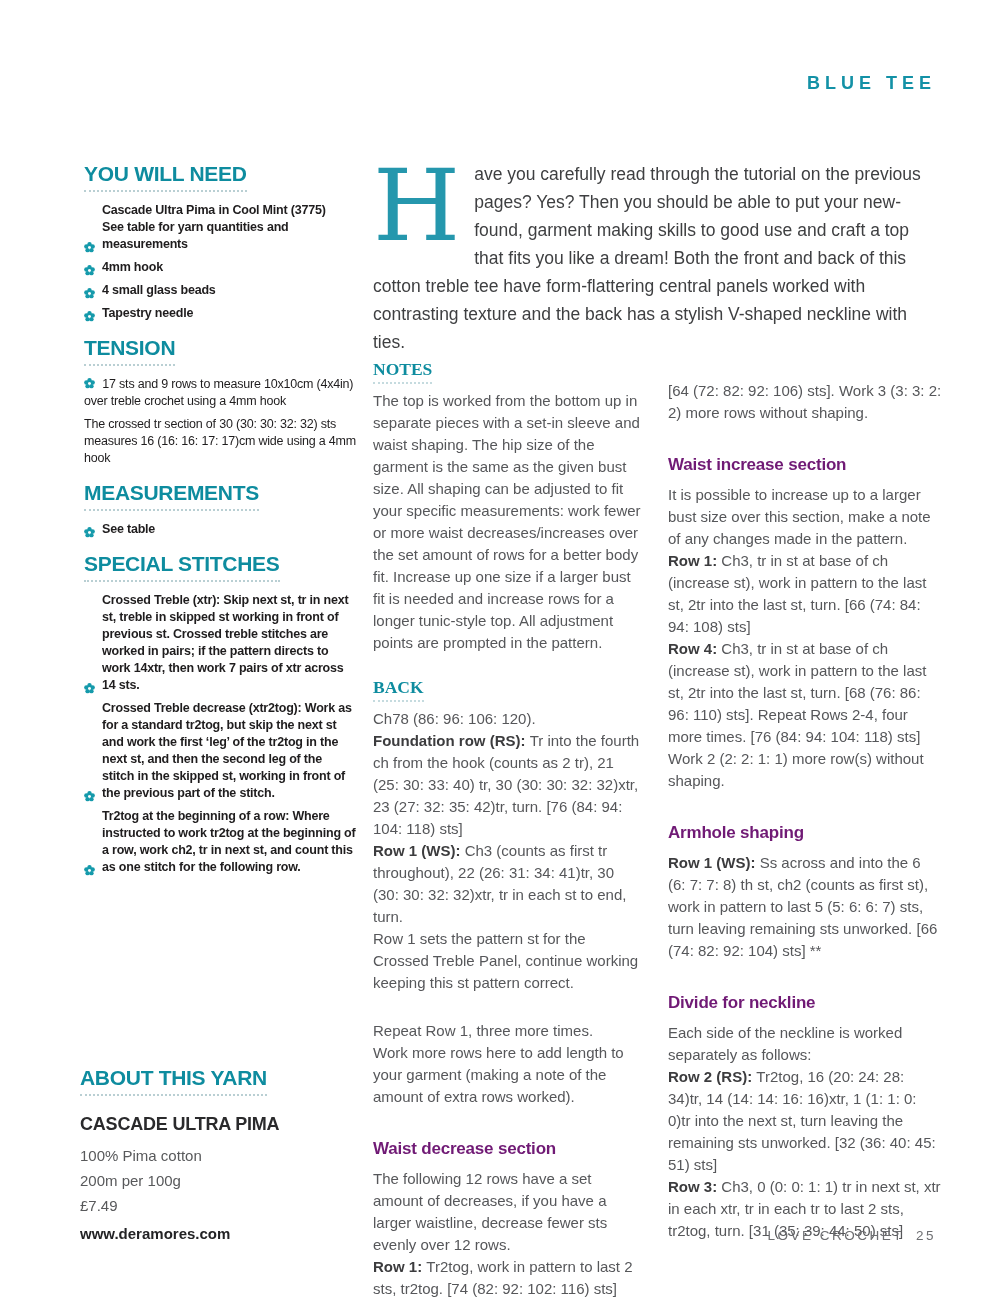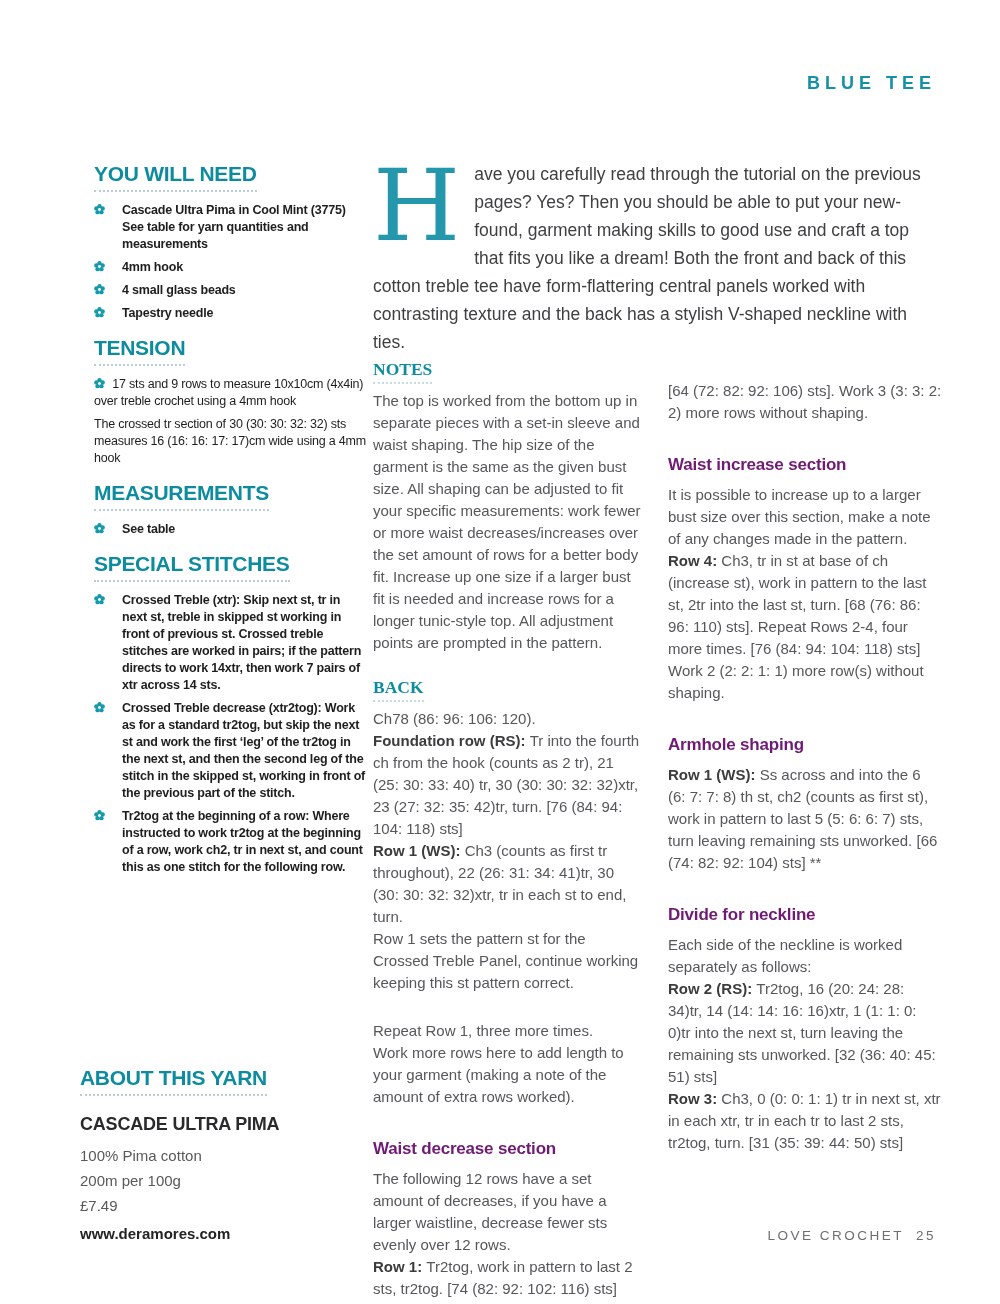--- a/index.html
+++ b/index.html
@@ -27,33 +27,33 @@
   }
   .dropcap {
     float:left;
     font-family:"DejaVu Serif", serif;
     font-size:100px; line-height:80px;
     color:#2597AD;
     margin:6px 14px 0 0;
   }
 
   
-  .sidebar { position:absolute; left:94px; top:162px; width:272px; color:#1f1d1e; }
+  .sidebar { position:absolute; left:84px; top:162px; width:272px; color:#1f1d1e; }
   .side-h, .col-h {
     color:#0E8C9F; font-weight:bold; margin:0;
   }
   .side-h { font-size:21px; letter-spacing:-0.3px; }
   .h-underline {
     display:inline-block;
     border-bottom:2px dotted #b9cfd3; padding-bottom:4px;
   }
   .side-section { margin-bottom:14px; }
   .side-section .side-h { display:block; margin-bottom:10px; }
   .bullet-item {
-    display:flex; gap:17px; align-items:flex-start;
+    display:flex; gap:7px; align-items:flex-end;
     font-weight:bold; font-size:12.5px; line-height:17px; letter-spacing:-0.2px;
     margin-bottom:6px;
   }
   .bullet-item .flower { flex:none; margin-top:2px; }
   .bullet-text { white-space:pre-line; }
   .inline-flower { display:inline-block; vertical-align:-1px; margin-right:4px; }
   .side-plain {
     font-weight:normal; font-size:12.5px; line-height:17px; letter-spacing:-0.2px;
     margin:2px 0 0 0;
   }
@@ -263,20 +263,21 @@
 
 </div>
 
 <div class="col col-right">
 
   <p>[64 (72: 82: 92: 106) sts]. Work 3 (3: 3: 2: 2) more rows without shaping.</p>
 
   <div>
     <h4 class="sub-h">Waist increase section</h4>
     <p><span>It is possible to increase up to a larger bust size over this section, make a note of any changes made in the pattern.</span></p>
+    <p><span class="b">Row 1: </span><span>Ch3, tr in st at base of ch (increase st), work in pattern to the last st, 2tr into the last st, turn. [66 (74: 84: 94: 108) sts]</span></p>
     <p><span class="b">Row 4: </span><span>Ch3, tr in st at base of ch (increase st), work in pattern to the last st, 2tr into the last st, turn. [68 (76: 86: 96: 110) sts]. Repeat Rows 2-4, four more times. [76 (84: 94: 104: 118) sts]</span></p>
     <p><span>Work 2 (2: 2: 1: 1) more row(s) without shaping.</span></p>
   </div>
 
   <div>
     <h4 class="sub-h">Armhole shaping</h4>
     <p><span class="b">Row 1 (WS): </span><span>Ss across and into the 6 (6: 7: 7: 8) th st, ch2 (counts as first st), work in pattern to last 5 (5: 6: 6: 7) sts, turn leaving remaining sts unworked. [66 (74: 82: 92: 104) sts] **</span></p>
   </div>
 
   <div>

